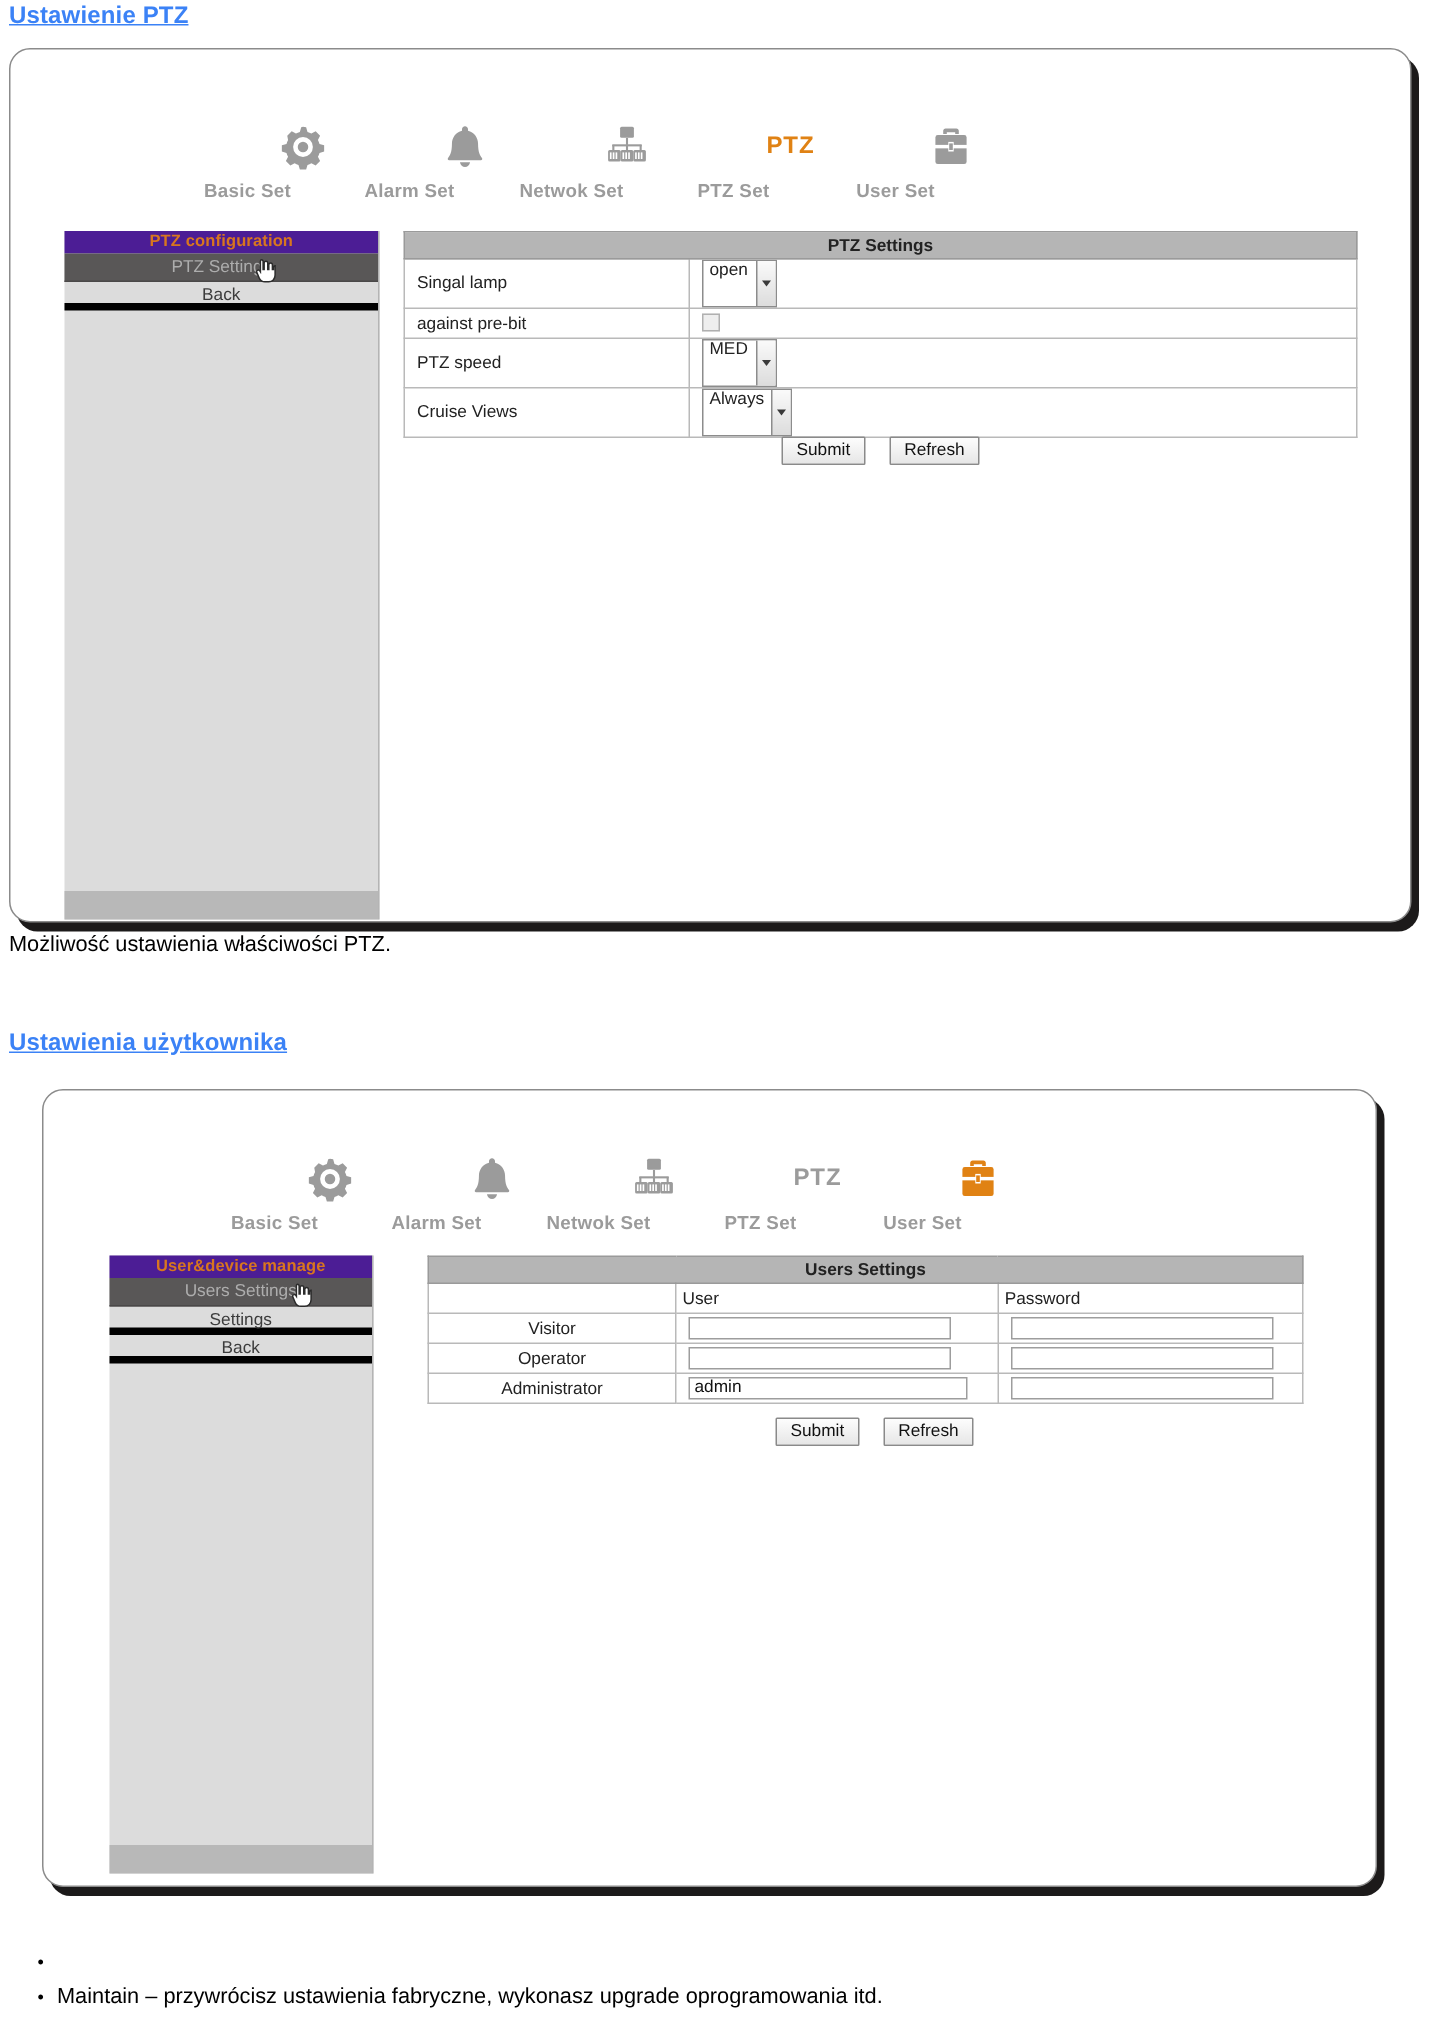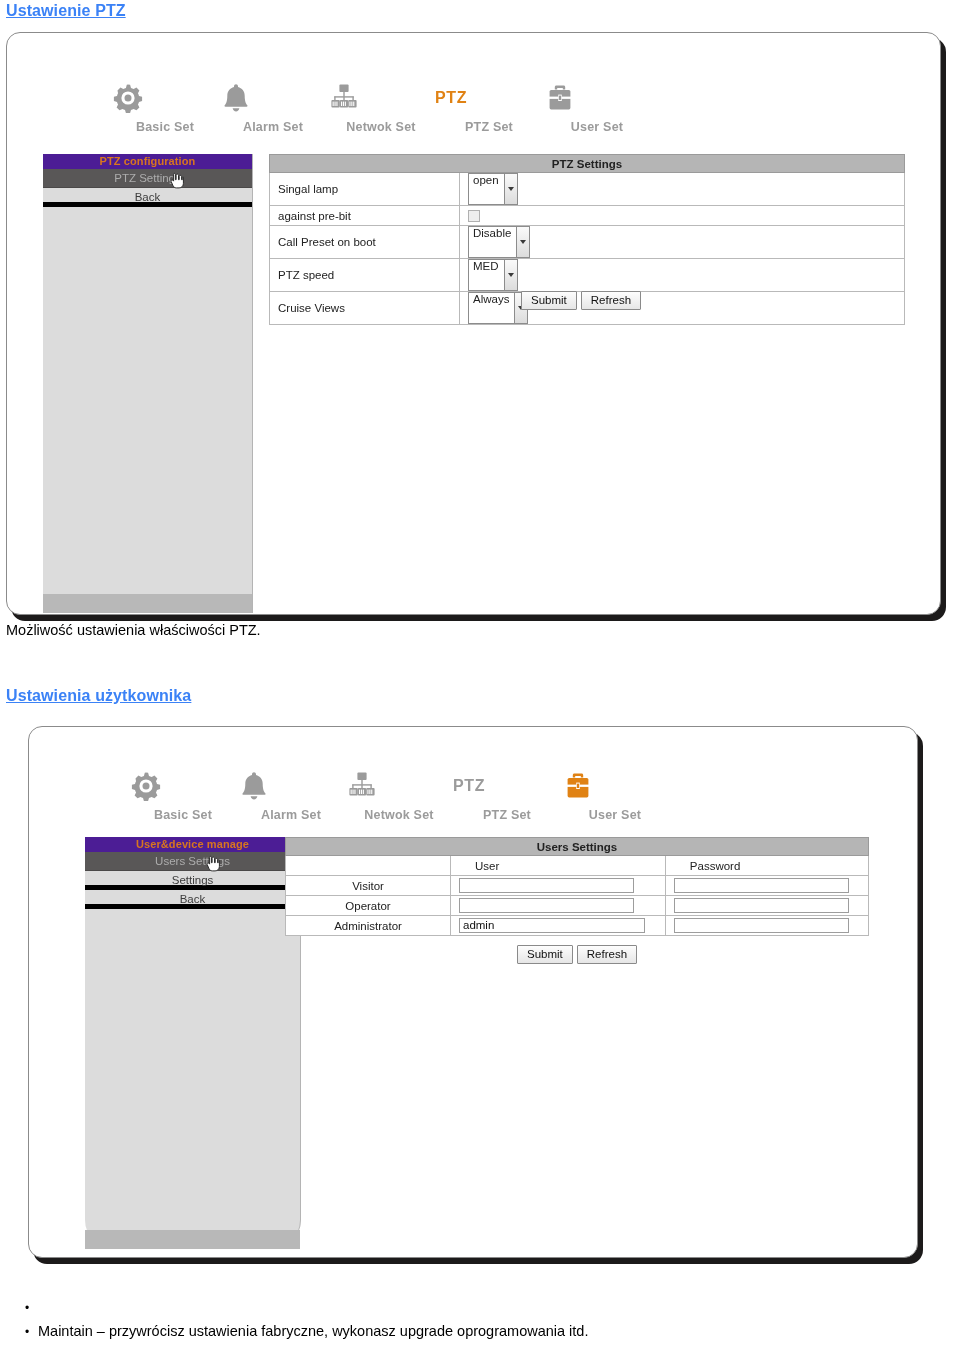--- a/index.html
+++ b/index.html
@@ -60,21 +60,21 @@
   }
   .nav-item {
     width: 108px;
     text-align: center;
     cursor: pointer;
   }
   .nav-icon {
     height: 34px;
     display: flex;
     align-items: flex-end;
-    justify-content: flex-start;
+    justify-content: flex-end;
   }
   .nav-icon svg { display: block; }
   .nav-label {
     margin-top: 5px;
     font-size: 12.5px;
     font-weight: bold;
     color: #9b9b9b;
     letter-spacing: .2px;
   }
   .nav-item.active .nav-label { color: #9b9b9b; }
@@ -192,35 +192,35 @@
     border: 1px solid #9d9d9d;
     background: #fff;
     font-size: 11.5px;
     line-height: 13px;
     padding: 0 3px;
     color: #111;
     vertical-align: middle;
   }
 
   
-  .btnrow { position: absolute; display: flex; gap: 4px; }
+  .btnrow { position: absolute; display: flex; gap: 16px; }
   .dbtn {
     border: 1px solid #8a8a8a;
     background: linear-gradient(#fdfdfd,#e6e6e6);
     font-size: 11.5px;
     color: #111;
     padding: 2px 9px 3px 9px;
     border-radius: 1px;
     cursor: pointer;
     font-family: "Liberation Sans", sans-serif;
   }
 
   
   .utable .u-lbl { width: 165px; text-align: center; }
-  .utable .u-hd  { text-align: left; padding-left: 24px; }
+  .utable .u-hd  { text-align: left; padding-left: 4px; }
 </style>
 </head>
 <body>
 
 <div class="page">
 
   <div class="doc-h1" style="left:6px; top:2px;">Ustawienie PTZ</div>
 
   <div class="shot" id="shot1" style="left:6px; top:32px; width:935px; height:583px;">
 
@@ -331,29 +331,20 @@
           </span>
         </td>
       </tr>
       <tr>
         <td class="lbl-col">against pre-bit</td>
         <td class="ctrl-cell">
           <span class="fchk"></span>
         </td>
       </tr>
       <tr>
-        <td class="lbl-col">Call Preset on boot</td>
-        <td class="ctrl-cell">
-          <span class="fsel">
-            <span class="val">Disable</span>
-            <span class="arw"></span>
-          </span>
-        </td>
-      </tr>
-      <tr>
         <td class="lbl-col">PTZ speed</td>
         <td class="ctrl-cell">
           <span class="fsel">
             <span class="val">MED</span>
             <span class="arw"></span>
           </span>
         </td>
       </tr>
       <tr>
         <td class="lbl-col">Cruise Views</td>
@@ -451,21 +442,21 @@
               <rect x="5.4" y="15.6" width="23.2" height="2.3" fill="#ffffff"></rect>
               <rect x="15.2" y="13.6" width="3.6" height="6.4" fill="#ffffff"></rect>
               <rect x="15.8" y="14.6" width="2.4" height="4.4" fill="#e08214"></rect>
             </g>
           </svg>
         </div>
         <div class="nav-label">User Set</div>
       </div>
     </div>
 
-    <div class="sidebar" style="left:56px; top:110px; width:216px; height:412px;border-radius:29px;">
+    <div class="sidebar" style="left:44px; top:110px; width:176px; height:412px;">
       <div class="sb-head">User&amp;device manage</div>
       <div class="sb-item sel">
         <span>Users Settings</span>
         <svg class="cursor-hand" style="left:120px; top:3px;" viewBox="0 0 15 17">
           <path d="M5.2 1.2c.7 0 1.2.5 1.2 1.2v5.3h.7V3.3c0-.7.5-1.2 1.2-1.2s1.2.5 1.2 1.2v4.4h.7V4.6c0-.7.5-1.2 1.2-1.2s1.2.5 1.2 1.2v3.1h.7V6.4c0-.7.5-1.2 1.1-1.2v6.2c0 2.6-1.8 4.5-4.3 4.5H7.6c-2 0-3.1-1-3.8-2.6L2.2 9.6c-.3-.6 0-1.3.7-1.5.5-.2 1 0 1.3.4l.4.6V2.4c0-.7.5-1.2.6-1.2z" fill="#ffffff" stroke="#2b2b2b" stroke-width="1"></path>
         </svg>
       </div>
       <div class="sb-item">
         <span>Settings</span>
       </div>

